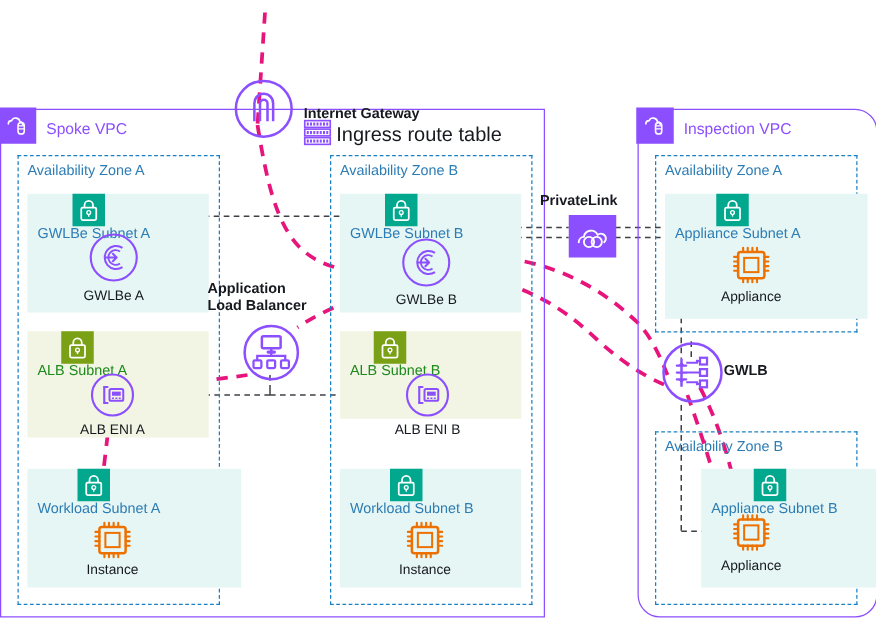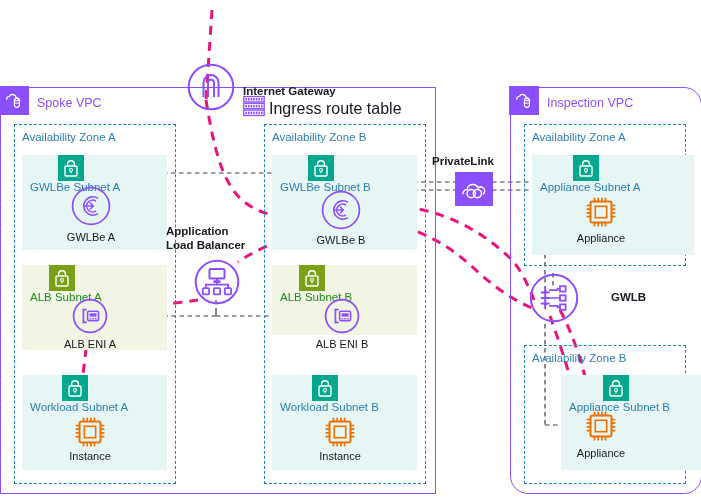--- a/index.html
+++ b/index.html
@@ -156,21 +156,21 @@
       <circle cx="18" cy="18" r="16.4" fill="none" stroke="#8C4FFF" stroke-width="1.7"></circle>
       <path d="M11.4 11.6v12.8" stroke="#8C4FFF" stroke-width="1.7" stroke-linecap="round"></path>
       <path d="M11.4 11.6h2.6M11.4 24.4h2.6" stroke="#8C4FFF" stroke-width="1.7" stroke-linecap="round"></path>
       <rect x="15.6" y="13.2" width="11" height="9.4" rx="1.3" fill="none" stroke="#8C4FFF" stroke-width="1.6"></rect>
       <rect x="17.6" y="15.3" width="7" height="3.3" fill="#8C4FFF"></rect>
       <path d="M17.6 20.6h1.6M20.3 20.6h1.6M23 20.6h1.6" stroke="#8C4FFF" stroke-width="1.3"></path>
     </svg>
   </div>
   <div class="node-label" style="left:40px;top:338px;width:100px;">ALB ENI A</div>
 
-  <div class="subnet sn-teal" style="left:22px;top:375px;width:145px;height:95px;background:#E6F6F4;">
+  <div class="subnet sn-teal" style="left:22px;top:375px;width:145px;height:95px;background:#E6F6F4;padding-left:26px;">
     <div class="subnet-hdr">
       <svg class="lock" viewBox="0 0 26 26">
         <rect width="26" height="26" fill="#01A88D"></rect>
         <rect x="7" y="11" width="12" height="10" rx="1.2" fill="none" stroke="#ffffff" stroke-width="1.4"></rect>
         <path d="M9.6 11V9.1a3.4 3.4 0 0 1 6.8 0V11" fill="none" stroke="#ffffff" stroke-width="1.4"></path>
         <circle cx="13" cy="15" r="1.5" fill="none" stroke="#ffffff" stroke-width="1.1"></circle>
         <path d="M13 16.3v2" stroke="#ffffff" stroke-width="1.1"></path>
       </svg>
       <span class="subnet-name">Workload Subnet A</span>
     </div>
@@ -408,15 +408,15 @@
       <path d="M16.2 16.4l-2.4 3h4.8z" fill="#8C4FFF"></path>
       <path d="M16.2 33.6l-2.4-3h4.8z" fill="#8C4FFF"></path>
       <path d="M20 17.2h8.6v-2.4M20 25h8.6M20 32.8h8.6v2.4" fill="none" stroke="#8C4FFF" stroke-width="1.7"></path>
       <path d="M28.6 14.8v20.4" stroke="#8C4FFF" stroke-width="0"></path>
       <rect x="31" y="13.2" width="5.6" height="5.4" fill="none" stroke="#8C4FFF" stroke-width="1.8"></rect>
       <rect x="31" y="22.3" width="5.6" height="5.4" fill="none" stroke="#8C4FFF" stroke-width="1.8"></rect>
       <rect x="31" y="31.4" width="5.6" height="5.4" fill="none" stroke="#8C4FFF" stroke-width="1.8"></rect>
       <path d="M28.6 15.9h2.4M28.6 25h2.4M28.6 34.1h2.4" stroke="#8C4FFF" stroke-width="1.7"></path>
     </svg>
   </div>
-  <div class="bold-label" style="left:579px;top:291px;text-align:left;padding-left:32px;">GWLB</div>
+  <div class="bold-label" style="left:579px;top:291px;text-align:left;">GWLB</div>
 
 </div>
 
 </body></html>

